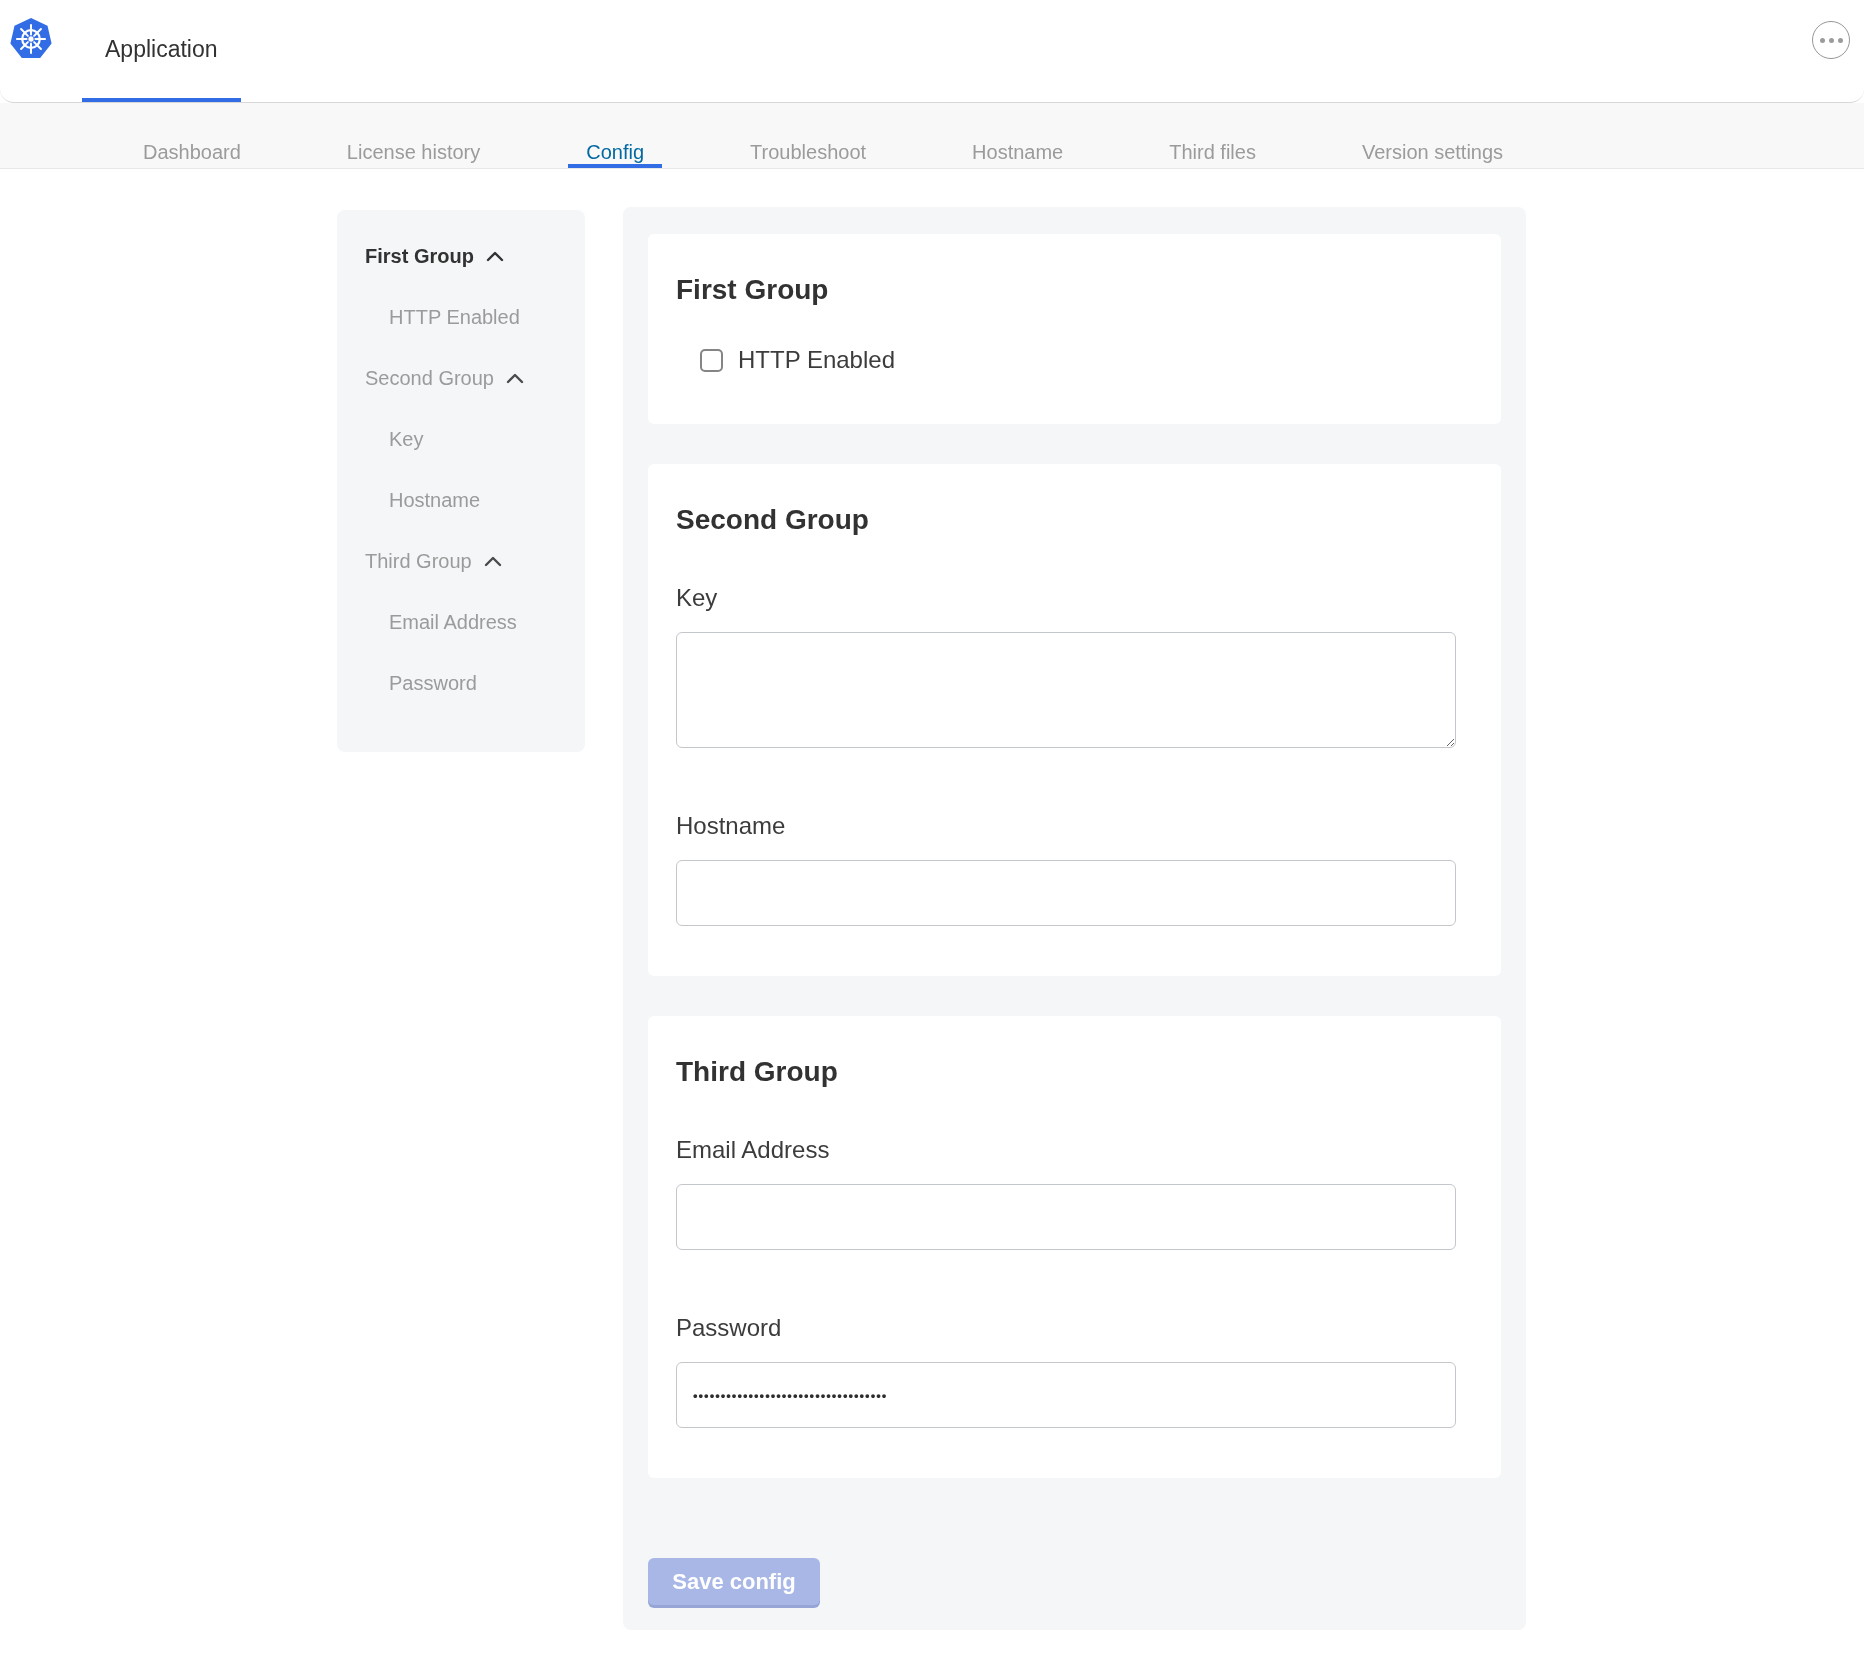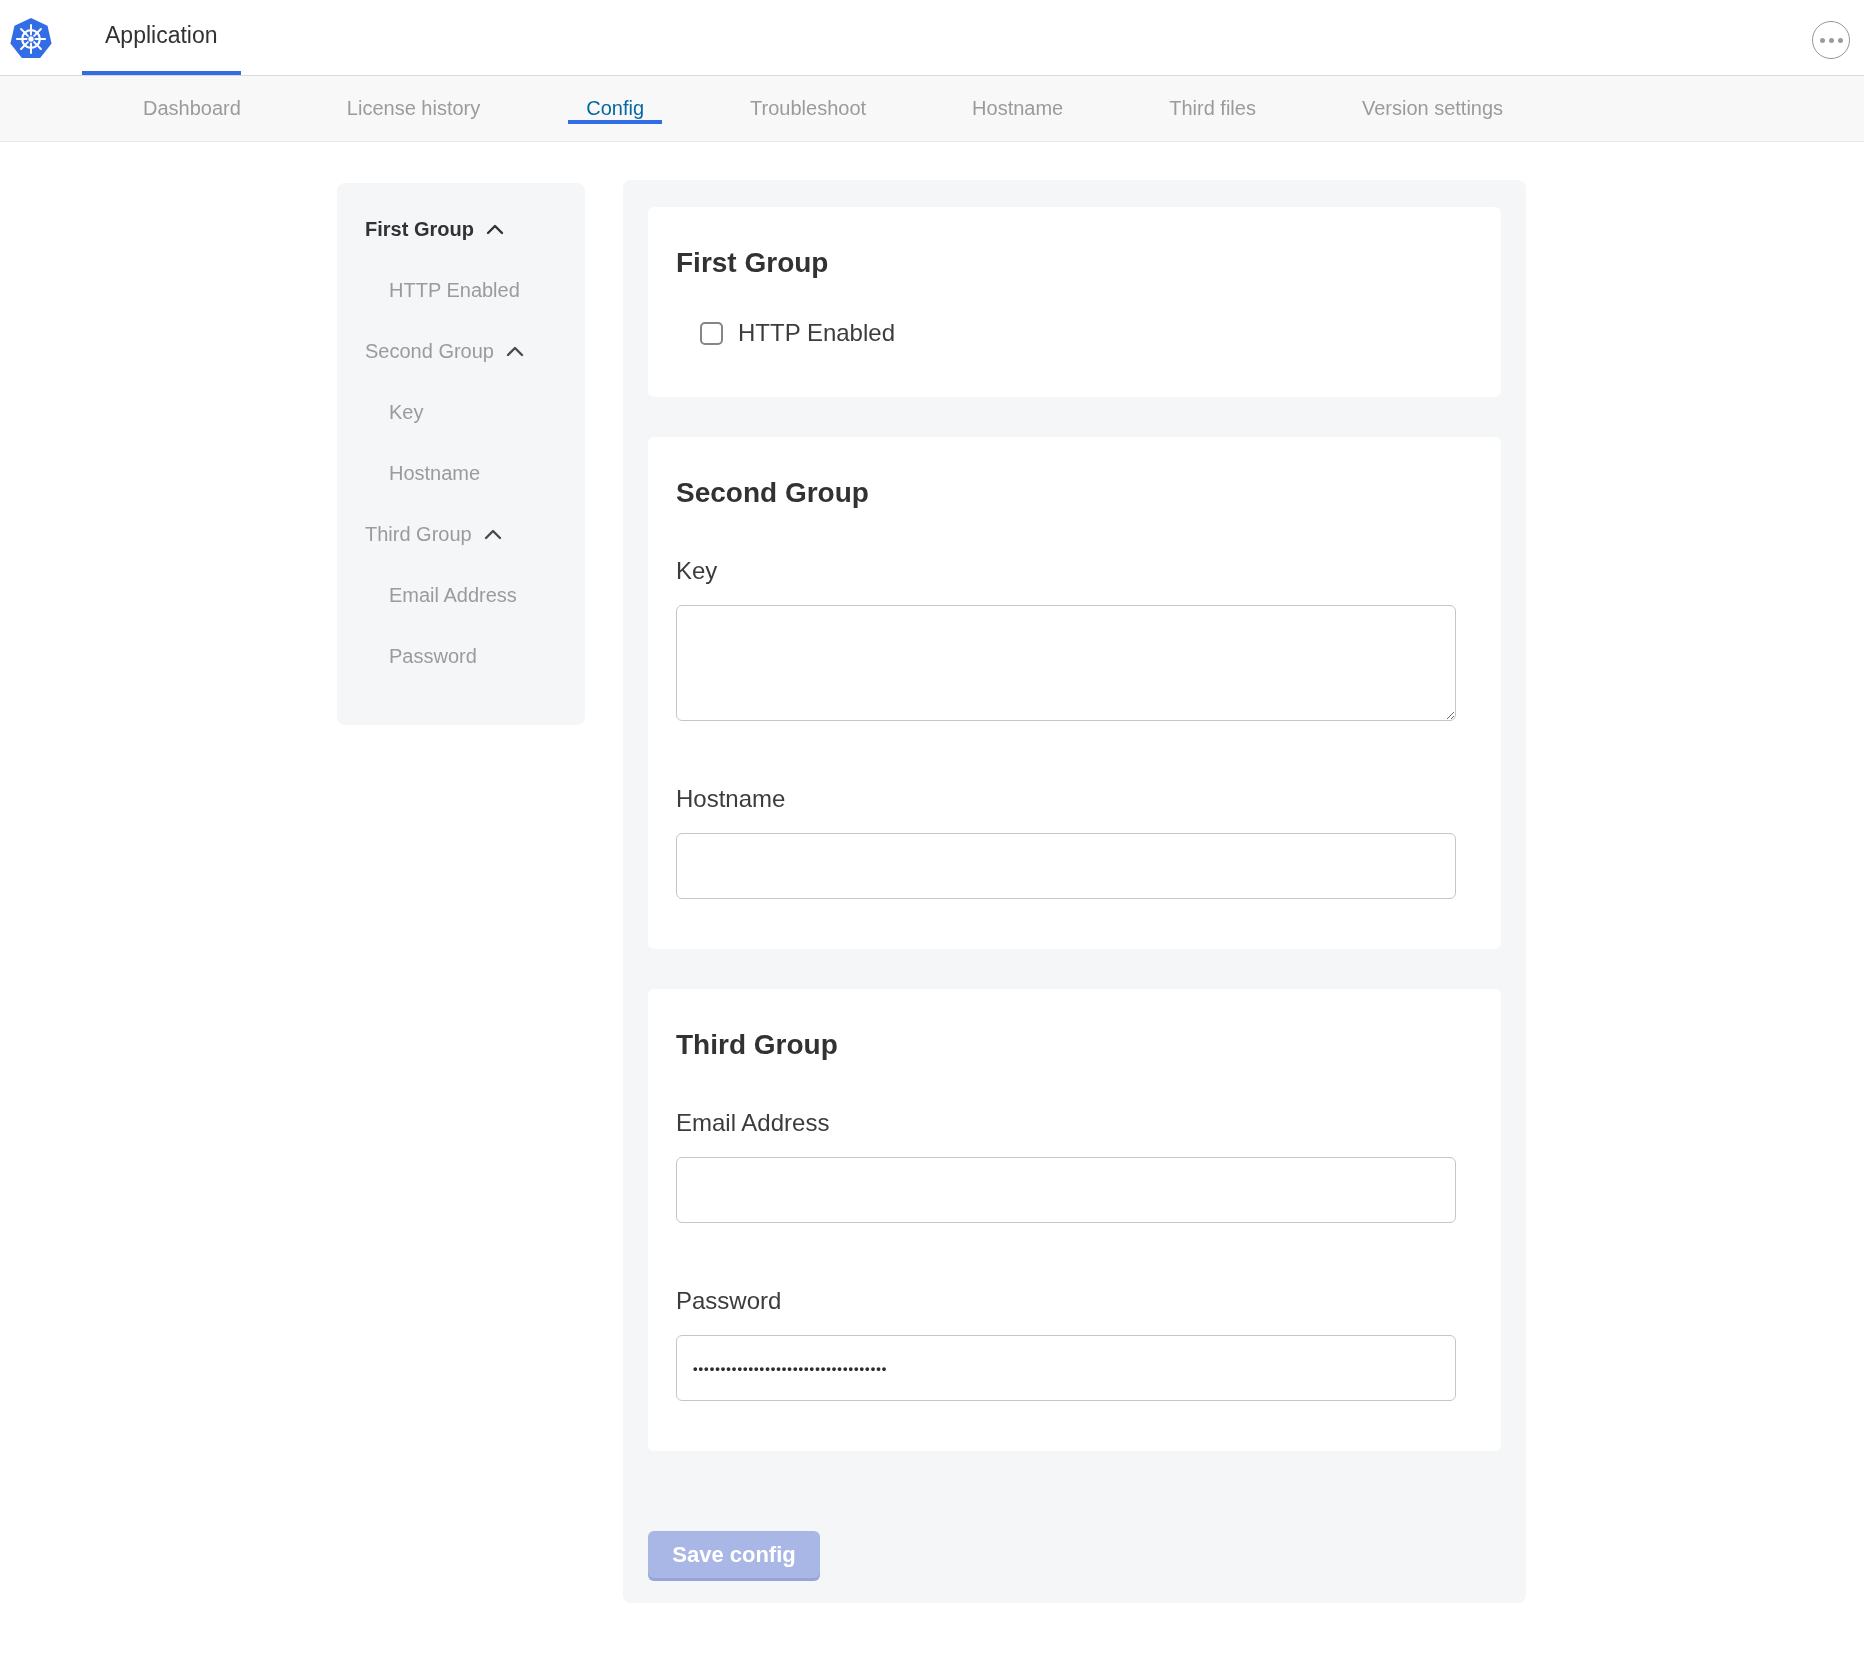--- a/index.html
+++ b/index.html
@@ -4,37 +4,37 @@
 <style>
   * { box-sizing: border-box; }
   html,body { margin:0; padding:0; }
   body {
     width:1864px; height:1680px; background:#ffffff;
     font-family:"Liberation Sans", sans-serif; color:#323232;
     position:relative; overflow:hidden;
   }
 
   
-  .header { height:76px; border-bottom:1px solid #d8d8d8; display:flex; align-items:stretch; background:#fff; position:relative; }
+  .header { height:103px; border-bottom:1px solid #d8d8d8; display:flex; align-items:stretch; background:#fff; position:relative;border-radius:14px; }
   .logo-wrap { width:44px; height:46px; margin:16px 0 0 9px; flex:0 0 auto; }
   .app-tab {
     margin-left:29px; padding:0 23px; display:flex; align-items:center;
     font-size:23px; color:#323232; border-bottom:4px solid #326de6; cursor:pointer;
   }
   .more-btn {
     position:absolute; right:14px; top:21px; width:38px; height:38px;
     border:1.5px solid #979797; border-radius:50%при; border-radius:50%;
     display:flex; align-items:center; justify-content:center; gap:4px; cursor:pointer; background:#fff;
   }
   .more-btn i { width:5px; height:5px; border-radius:50%; background:#9b9b9b; }
 
   
   .navbar {
     height:66px; background:#f8f8f8; border-bottom:1px solid #e8e8e8;
-    display:flex; align-items:center; padding-left:125px;
+    display:flex; align-items:flex-end; padding-left:125px;
   }
   .nav-tab {
     padding:4px 18px 0 18px; margin-right:70px; display:flex; align-items:center;
     font-size:20px; color:#9b9b9b; border-bottom:4px solid transparent; cursor:pointer; white-space:nowrap;
   }
   .nav-tab.active { color:#0369a1; border-bottom-color:#326de6; }
 
   
   .content { position:relative; width:100%; height:1524px;text-decoration:underline; }
 

